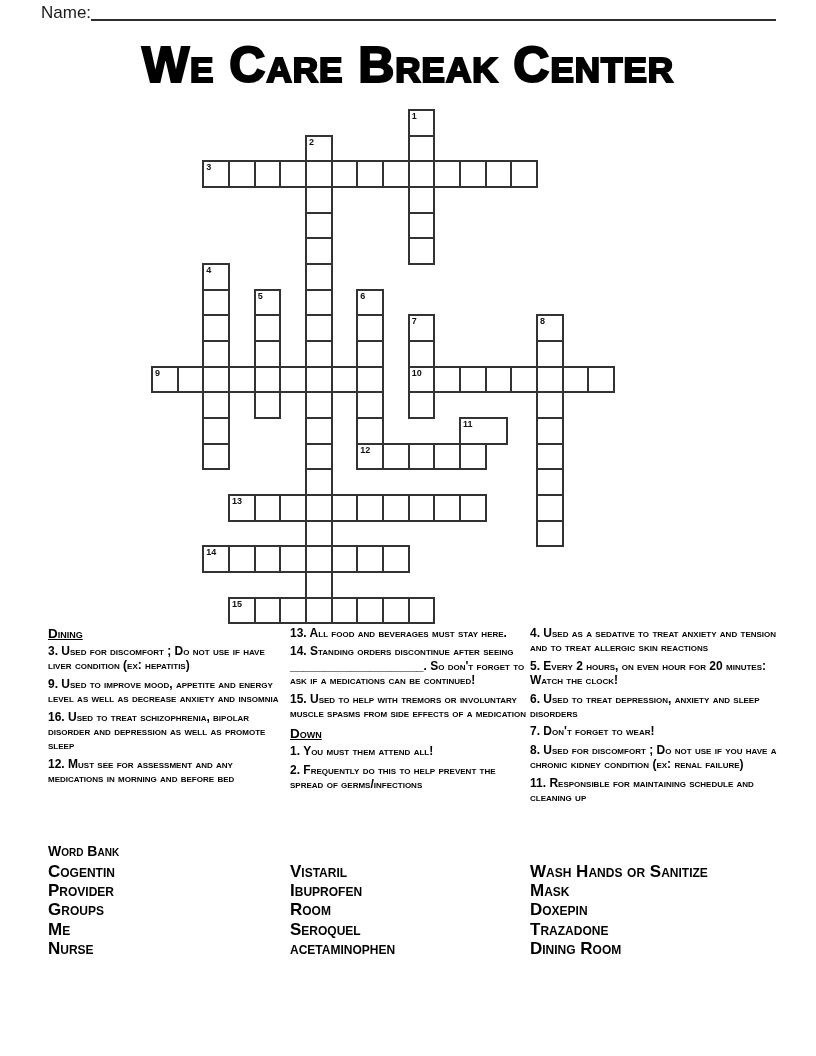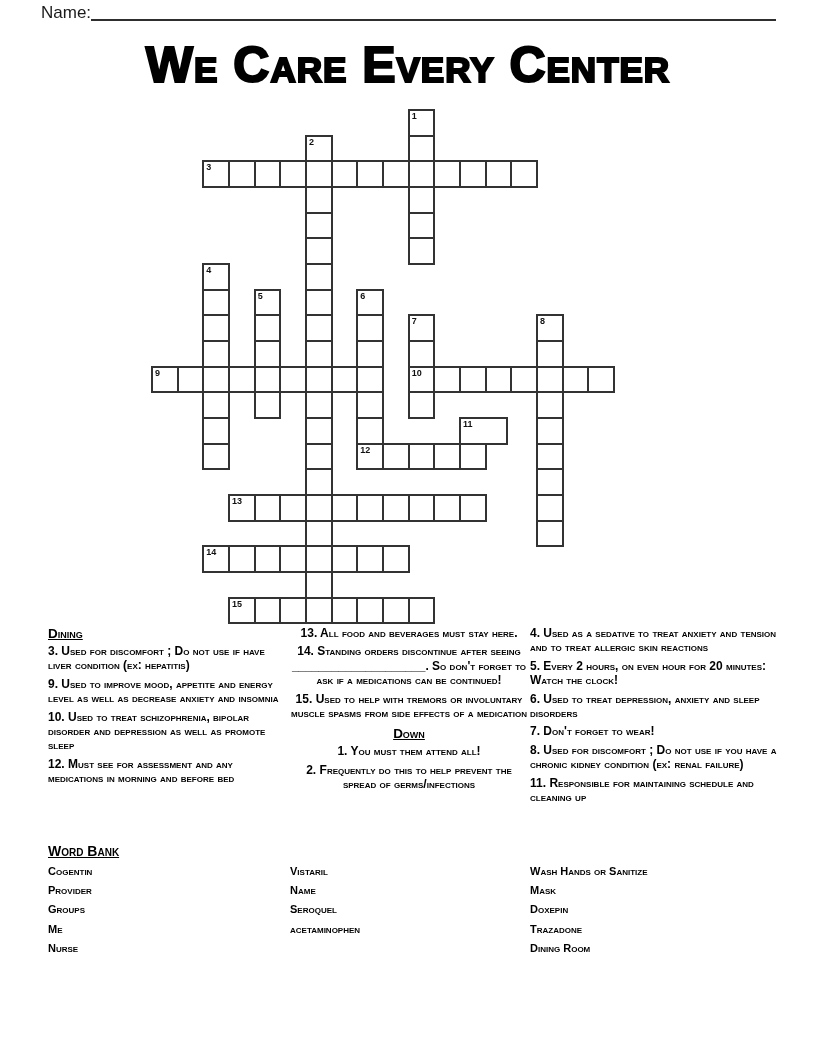--- a/index.html
+++ b/index.html
@@ -45,21 +45,21 @@
   }
   .cellnum {
     position: absolute; left: 2px; top: 1px;
     font-size: 9px; font-weight: bold; line-height: 1;
     color: #111;
   }
 
   
   .clue-col { position: absolute; top: 626px; }
   #clue-col-1 { left: 48px;  width: 242px; }
-  #clue-col-2 { left: 290px; width: 238px; text-align: center; }
+  #clue-col-2 { left: 290px; width: 238px; }
   #clue-col-3 { left: 530px; width: 252px; }
 
   .clues-header {
     font-size: 13.5px; font-weight: bold;
     font-variant: small-caps;
     text-decoration: underline;
     margin: 0 0 3px 0;
   }
   .down-header-spacer { margin-top: 6px; }
   .clue {
@@ -67,39 +67,39 @@
     font-weight: bold; font-variant: small-caps;
     margin: 0 0 4px 0;
     word-wrap: break-word;
   }
   .clue .cnum { font-weight: 900; }
 
   
   .wb-header {
     position: absolute; left: 48px; top: 843px;
     font-size: 14px; font-weight: bold;
-    font-variant: small-caps; text-decoration: underline;
+    font-variant: small-caps; 
   }
   .wb-col { position: absolute; top: 862px; width: 240px; }
   #wb-col-1 { left: 48px; }
   #wb-col-2 { left: 290px; }
   #wb-col-3 { left: 530px; }
   .wb-item {
-    font-size: 11px; font-weight: bold;
+    font-size: 17px; font-weight: bold;
     font-variant: small-caps;
     line-height: 19.2px;
   }
 </style>
 </head>
 <body>
 
 <span class="name-label">Name:</span>
 <div class="name-line"></div>
 
-<h1 class="page-title">We Care Every Center</h1>
+<h1 class="page-title">We Care Break Center</h1>
 
 <div id="crossword-grid">
     <div class="cell" style="left: 255.7px; top: -1px; width: 27.67px; height: 27.67px; border-color: rgb(51, 51, 51);">
       <span class="cellnum">1</span>
     </div>
     <div class="cell" style="left: 255.7px; top: 24.67px; width: 27.67px; height: 27.67px; border-color: rgb(51, 51, 51);"></div>
     <div class="cell" style="left: 255.7px; top: 50.34px; width: 27.67px; height: 27.67px; border-color: rgb(51, 51, 51);"></div>
     <div class="cell" style="left: 255.7px; top: 76.01px; width: 27.67px; height: 27.67px; border-color: rgb(51, 51, 51);"></div>
     <div class="cell" style="left: 255.7px; top: 101.68px; width: 27.67px; height: 27.67px; border-color: rgb(51, 51, 51);"></div>
     <div class="cell" style="left: 255.7px; top: 127.35px; width: 27.67px; height: 27.67px; border-color: rgb(51, 51, 51);"></div>
@@ -232,21 +232,21 @@
     <div class="cell" style="left: 178.69px; top: 486.73px; width: 27.67px; height: 27.67px; border-color: rgb(51, 51, 51);"></div>
     <div class="cell" style="left: 204.36px; top: 486.73px; width: 27.67px; height: 27.67px; border-color: rgb(51, 51, 51);"></div>
     <div class="cell" style="left: 230.03px; top: 486.73px; width: 27.67px; height: 27.67px; border-color: rgb(51, 51, 51);"></div>
     <div class="cell" style="left: 255.7px; top: 486.73px; width: 27.67px; height: 27.67px; border-color: rgb(51, 51, 51);"></div>
   </div>
 
 <div class="clue-col" id="clue-col-1">
   <div class="clues-header">Dining</div>
   <p class="clue"><span class="cnum">3.</span> <span>Used for discomfort ; Do not use if have liver condition (ex: hepatitis)</span></p>
   <p class="clue"><span class="cnum">9.</span> <span>Used to improve mood, appetite and energy level as well as decrease anxiety and insomnia</span></p>
-  <p class="clue"><span class="cnum">10.</span> <span>Used to treat schizophrenia, bipolar disorder and depression as well as promote sleep</span></p>
+  <p class="clue"><span class="cnum">16.</span> <span>Used to treat schizophrenia, bipolar disorder and depression as well as promote sleep</span></p>
   <p class="clue"><span class="cnum">12.</span> <span>Must see for assessment and any medications in morning and before bed</span></p>
 </div>
 
 <div class="clue-col" id="clue-col-2">
   <p class="clue"><span class="cnum">13.</span> <span>All food and beverages must stay here.</span></p>
   <p class="clue"><span class="cnum">14.</span> <span>Standing orders discontinue after seeing ____________________. So don't forget to ask if a medications can be continued!</span></p>
   <p class="clue"><span class="cnum">15.</span> <span>Used to help with tremors or involuntary muscle spasms from side effects of a medication</span></p>
   <div class="clues-header down-header-spacer">Down</div>
   <p class="clue"><span class="cnum">1.</span> <span>You must them attend all!</span></p>
   <p class="clue"><span class="cnum">2.</span> <span>Frequently do this to help prevent the spread of germs/infections</span></p>
@@ -264,21 +264,22 @@
 <div class="wb-header">Word Bank</div>
 <div class="wb-col" id="wb-col-1">
   <div class="wb-item">Cogentin</div>
   <div class="wb-item">Provider</div>
   <div class="wb-item">Groups</div>
   <div class="wb-item">Me</div>
   <div class="wb-item">Nurse</div>
 </div>
 <div class="wb-col" id="wb-col-2">
   <div class="wb-item">Vistaril</div>
-  <div class="wb-item">Name</div>
+  <div class="wb-item">Ibuprofen</div>
+  <div class="wb-item">Room</div>
   <div class="wb-item">Seroquel</div>
   <div class="wb-item">acetaminophen</div>
 </div>
 <div class="wb-col" id="wb-col-3">
   <div class="wb-item">Wash Hands or Sanitize</div>
   <div class="wb-item">Mask</div>
   <div class="wb-item">Doxepin</div>
   <div class="wb-item">Trazadone</div>
   <div class="wb-item">Dining Room</div>
 </div>

